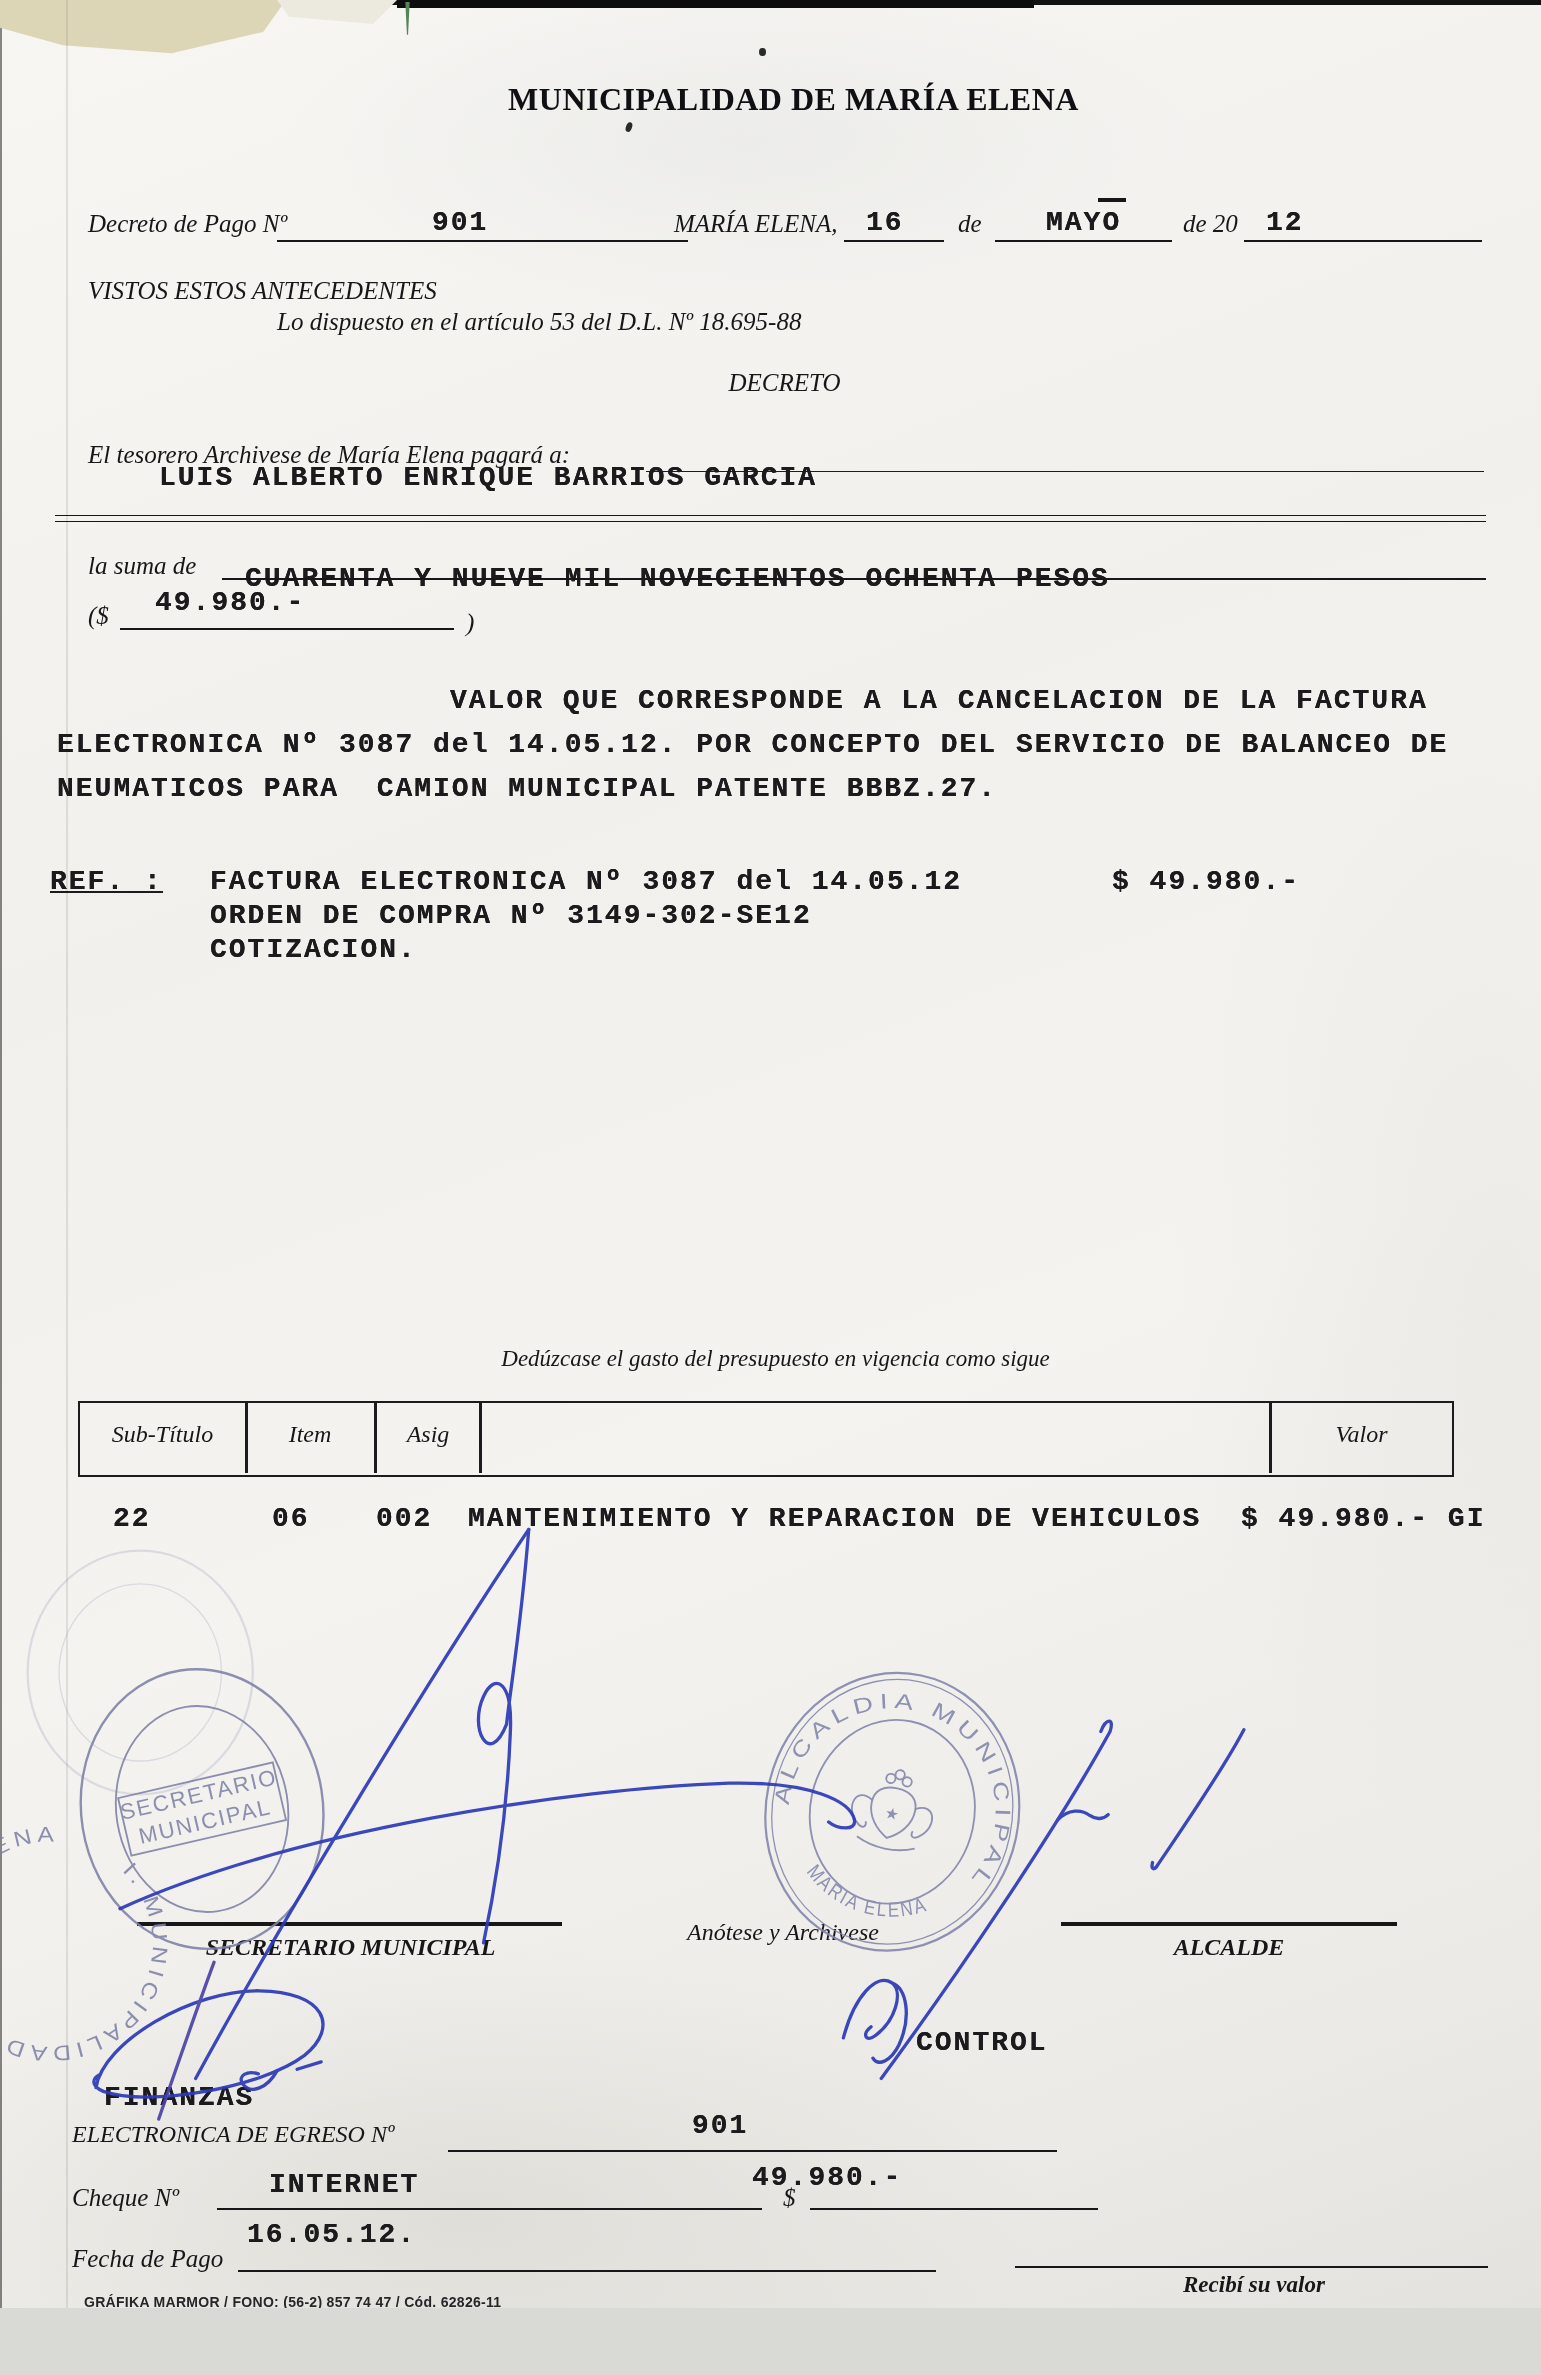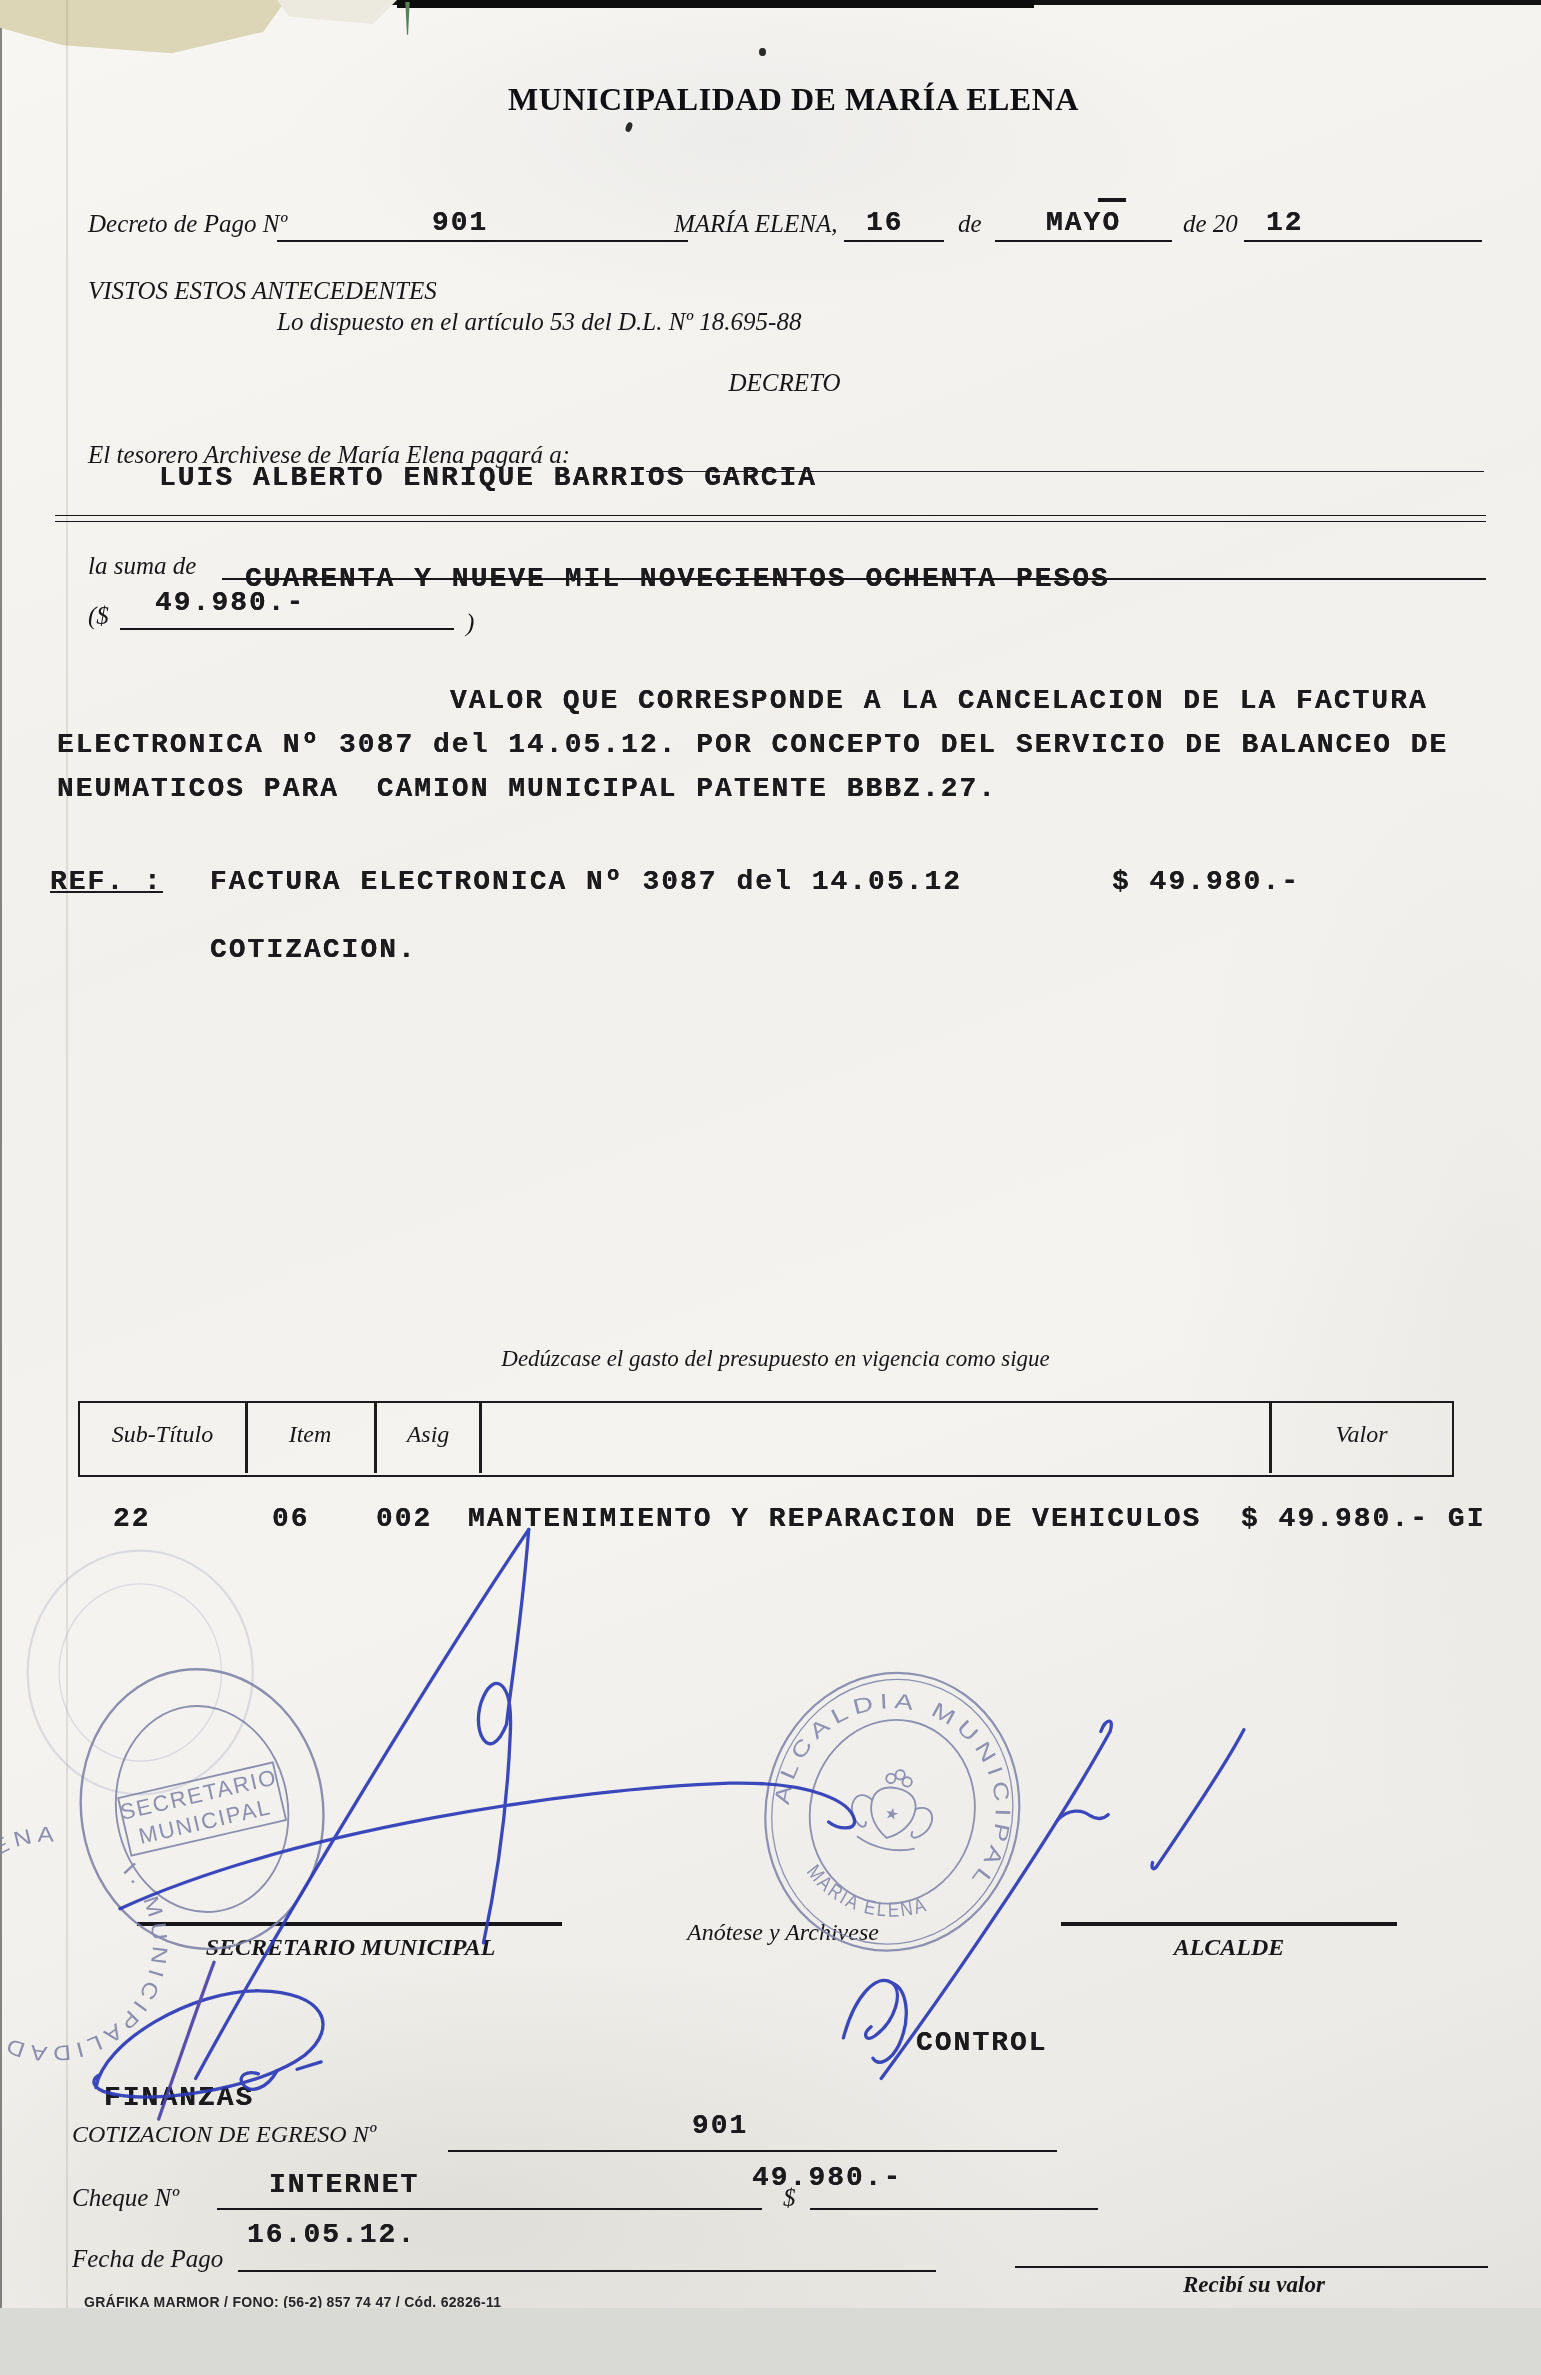--- a/index.html
+++ b/index.html
@@ -80,20 +80,21 @@
   <div class="uline" style="left:120px;top:628px;width:334px;"></div>
   <div class="lbl" style="left:466px;top:609px;">)</div>
 
   <div class="mono" style="left:450px;top:685px;">VALOR QUE CORRESPONDE A LA CANCELACION DE LA FACTURA</div>
   <div class="mono" style="left:57px;top:729px;">ELECTRONICA Nº 3087 del 14.05.12. POR CONCEPTO DEL SERVICIO DE BALANCEO DE</div>
   <div class="mono" style="left:57px;top:773px;">NEUMATICOS PARA  CAMION MUNICIPAL PATENTE BBBZ.27.</div>
 
   <div class="mono" style="left:50px;top:866px;text-decoration:underline;">REF. :</div>
   <div class="mono" style="left:210px;top:866px;">FACTURA ELECTRONICA Nº 3087 del 14.05.12</div>
   <div class="mono" style="left:1112px;top:866px;">$ 49.980.-</div>
+  <div class="mono" style="left:210px;top:900px;">ORDEN DE COMPRA Nº 3149-302-SE12</div>
   <div class="mono" style="left:210px;top:934px;">COTIZACION.</div>
 
   <div class="lbl" style="left:388px;width:775px;top:1346px;text-align:center;font-size:23px;">Dedúzcase el gasto del presupuesto en vigencia como sigue</div>
   <div class="abs" style="left:78px;top:1401px;width:1372px;height:72px;border:2.8px solid #1c1c1f;"></div>
   <div class="tableline" style="left:245px;top:1401px;width:2.8px;height:72px;"></div>
   <div class="tableline" style="left:374px;top:1401px;width:2.8px;height:72px;"></div>
   <div class="tableline" style="left:479px;top:1401px;width:2.8px;height:72px;"></div>
   <div class="tableline" style="left:1269px;top:1401px;width:2.8px;height:72px;"></div>
   <div class="thead" style="left:81px;top:1421px;width:163px;">Sub-Título</div>
   <div class="thead" style="left:247px;top:1421px;width:126px;">Item</div>
@@ -107,21 +108,21 @@
   <div class="mono" style="left:1241px;top:1503px;">$ 49.980.- GI</div>
 
   <div class="abs" style="left:137px;top:1922px;width:425px;height:3.7px;background:#17171a;"></div>
   <div class="lbl" style="left:138px;width:425px;top:1934px;text-align:center;font-weight:700;font-size:24px;">SECRETARIO MUNICIPAL</div>
   <div class="lbl" style="left:687px;top:1919px;font-size:24px;">Anótese y Archivese</div>
   <div class="abs" style="left:1061px;top:1922px;width:336px;height:3.7px;background:#17171a;"></div>
   <div class="lbl" style="left:1061px;width:336px;top:1934px;text-align:center;font-weight:700;font-size:24px;">ALCALDE</div>
   <div class="mono" style="left:916px;top:2027px;">CONTROL</div>
   <div class="mono" style="left:104px;top:2082px;">FINANZAS</div>
 
-  <div class="lbl" style="left:72px;top:2121px;font-size:24px;">COTIZACION DE EGRESO Nº</div>
+  <div class="lbl" style="left:72px;top:2121px;font-size:24px;">ELECTRONICA DE EGRESO Nº</div>
   <div class="mono" style="left:692px;top:2110px;">901</div>
   <div class="uline" style="left:448px;top:2150px;width:609px;"></div>
   <div class="mono" style="left:269px;top:2169px;">INTERNET</div>
   <div class="mono" style="left:752px;top:2162px;">49.980.-</div>
   <div class="lbl" style="left:72px;top:2184px;">Cheque Nº</div>
   <div class="uline" style="left:217px;top:2208px;width:545px;"></div>
   <div class="lbl" style="left:783px;top:2184px;">$</div>
   <div class="uline" style="left:810px;top:2208px;width:288px;"></div>
   <div class="mono" style="left:247px;top:2219px;">16.05.12.</div>
   <div class="lbl" style="left:72px;top:2245px;">Fecha de Pago</div>

